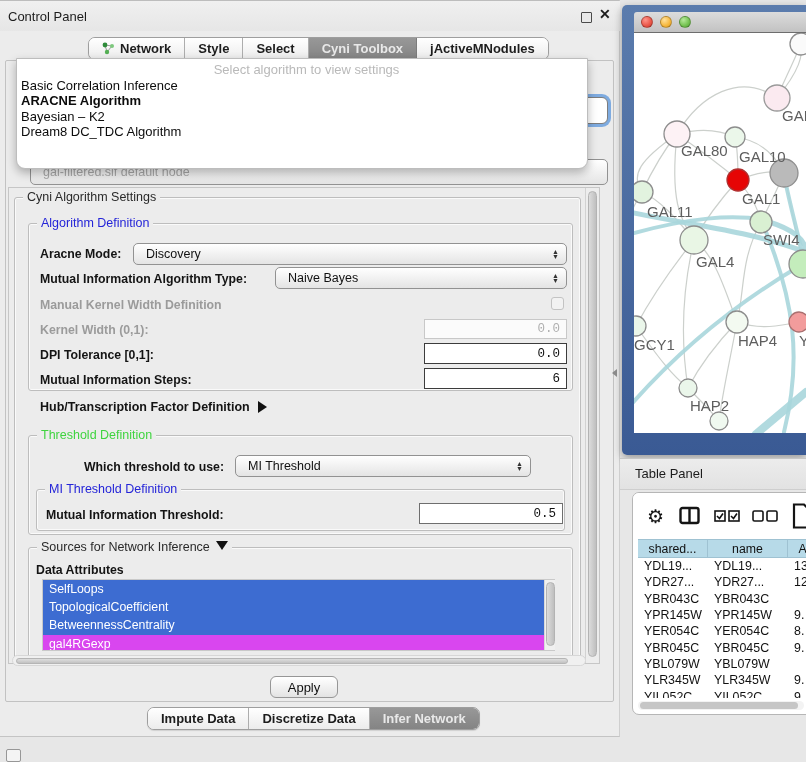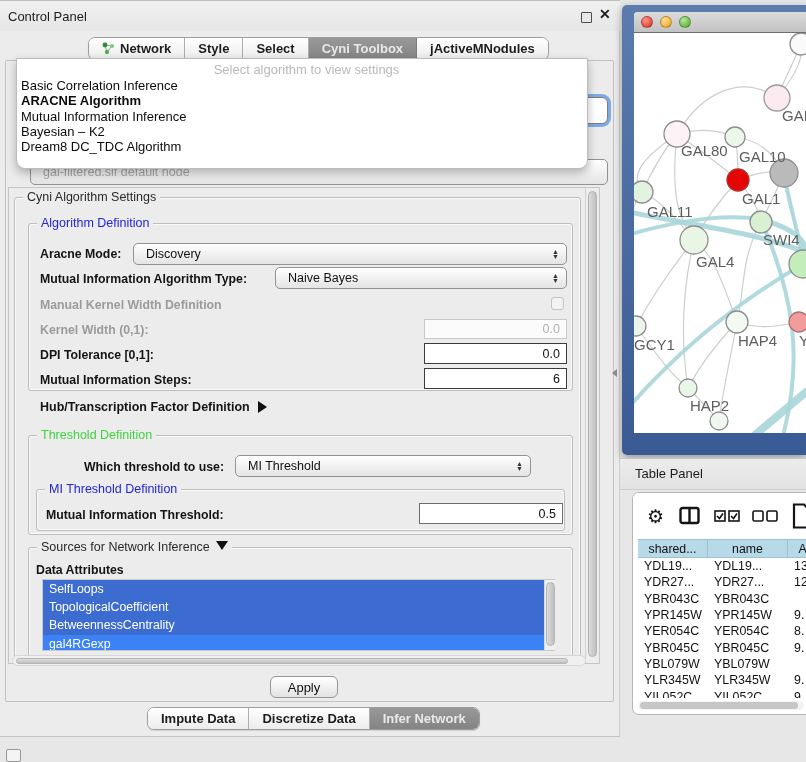--- a/index.html
+++ b/index.html
@@ -47,21 +47,21 @@
 
   
   .groupbox { border:1px solid #bdbdbd; border-radius:3px; box-shadow:inset 0 0 0 1px #fafafa; }
   .grouptitle { position:absolute; top:-8px; left:8px; background:#ececec; padding:0 4px; font-size:12.5px; white-space:nowrap; }
   .title-plain { color:#2a2a2a; }
   .title-blue { color:#2424d8; }
   .title-green { color:#3fd43f; }
 
   .lbl { font-size:12.3px; font-weight:bold; color:#141414; white-space:nowrap; }
   .lbl-gray { color:#9b9b9b; }
-  .field { border:1px solid #9a9a9a; background:#fff; font-size:12.5px; color:#111; text-align:right; padding-right:6px; display:flex; align-items:center; justify-content:flex-end; }
+  .field { border:1px solid #9a9a9a; background:#fff; font-size:12.5px; color:#111; text-align:right; padding-right:6px; display:flex; align-items:center; justify-content:flex-end;font-family:Liberation Mono, monospace; }
   .field.dark { border:1.5px solid #3c3c3c; }
   .field.disabled { border:1px solid #c8c8c8; background:#fbfbfb; color:#b0b0b0; }
   #kernel-checkbox { left:551px; top:296px; width:13px; height:13px; border:1px solid #c3c3c3; border-radius:3px; background:#f2f2f2; }
 
   .disclosure { font-size:12.5px; font-weight:bold; color:#141414; }
   .tri-right { display:inline-block; width:0; height:0; border-left:9px solid #111; border-top:6px solid transparent; border-bottom:6px solid transparent; margin-left:8px; vertical-align:-2px; }
   .tri-down  { display:inline-block; width:0; height:0; border-top:9px solid #111; border-left:6px solid transparent; border-right:6px solid transparent; margin-left:6px; vertical-align:1px; }
 
   
   #attr-list { left:42px; top:578px; width:513px; height:72px; background:#fff; border:1px solid #c9c9c9; overflow:hidden; }
@@ -146,21 +146,20 @@
     <div id="hidden-combo-focus" class="abs"></div>
     <div id="hidden-combo-net" class="abs combo">
       <span>gal-filtered.sif default node</span>
     </div>
 
     <div id="algo-dropdown" class="abs">
       <div id="algo-placeholder">Select algorithm to view settings</div>
       <div id="algo-items">
           <div class="algo-item">Basic Correlation Inference</div>
           <div class="algo-item bold">ARACNE Algorithm</div>
-          <div class="algo-item">Mutual Information Inference</div>
           <div class="algo-item">Bayesian – K2</div>
           <div class="algo-item">Dream8 DC_TDC Algorithm</div>
         </div>
     </div>
 
     <div id="settings-viewport" class="abs"></div>
     <div id="settings-vscroll" class="abs vscrollbar">
       <div id="settings-vthumb" class="vthumb"></div>
     </div>
 
@@ -224,21 +223,21 @@
     <div class="abs field" style="left:419px; top:502px; width:144px; height:21px; border-color:#6e6e6e;">0.5</div>
 
     <div class="abs groupbox" style="left:28px; top:546px; width:545px; height:112px;">
       <span class="grouptitle title-plain" style="font-size:12.5px;"><span>Sources for Network Inference</span><span class="tri-down" style="border-top-color:#111;"></span></span>
     </div>
     <div class="abs lbl" style="left:36px; top:562px;">Data Attributes</div>
     <div id="attr-list" class="abs">
         <div class="attr-item" style="background: rgb(61, 108, 209);">SelfLoops</div>
         <div class="attr-item" style="background: rgb(61, 108, 209);">TopologicalCoefficient</div>
         <div class="attr-item" style="background: rgb(61, 108, 209);">BetweennessCentrality</div>
-        <div class="attr-item" style="background: #3b82f6;">gal4RGexp</div>
+        <div class="attr-item" style="background: #d946ef;">gal4RGexp</div>
       </div>
     <div id="attr-vscroll" class="abs">
       <div id="attr-vthumb" class="vthumb"></div>
     </div>
     <div id="hscrollbar" class="abs">
       <div id="hthumb"></div>
     </div>
 
     <div id="apply-button" class="abs">Apply</div>
 

